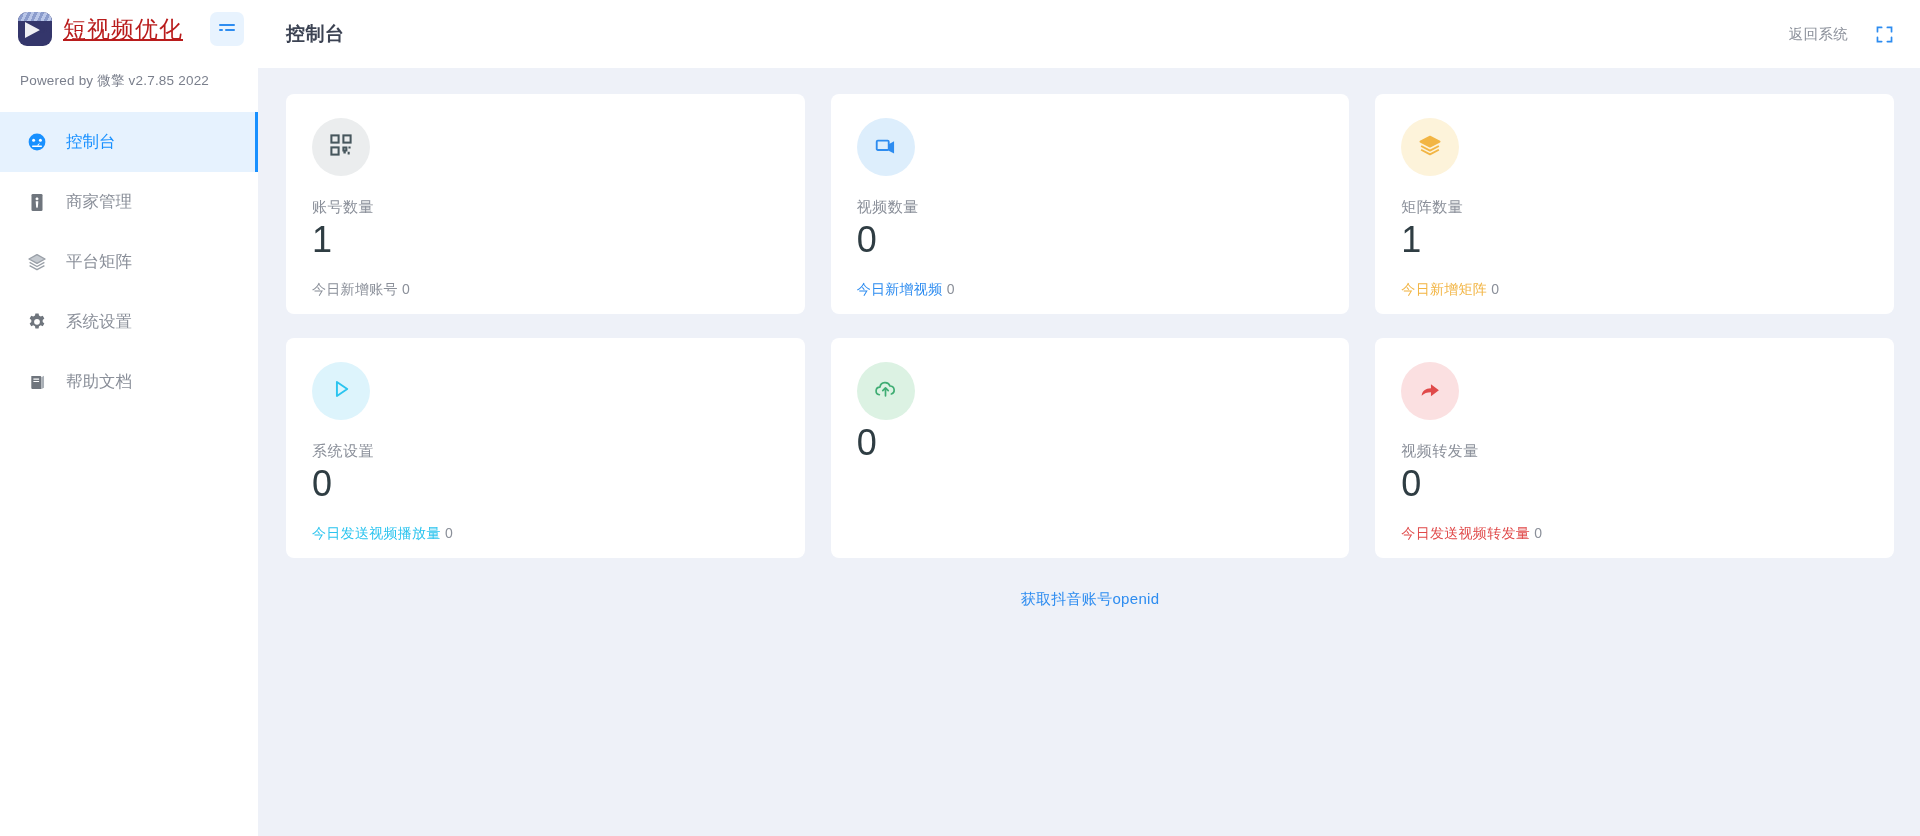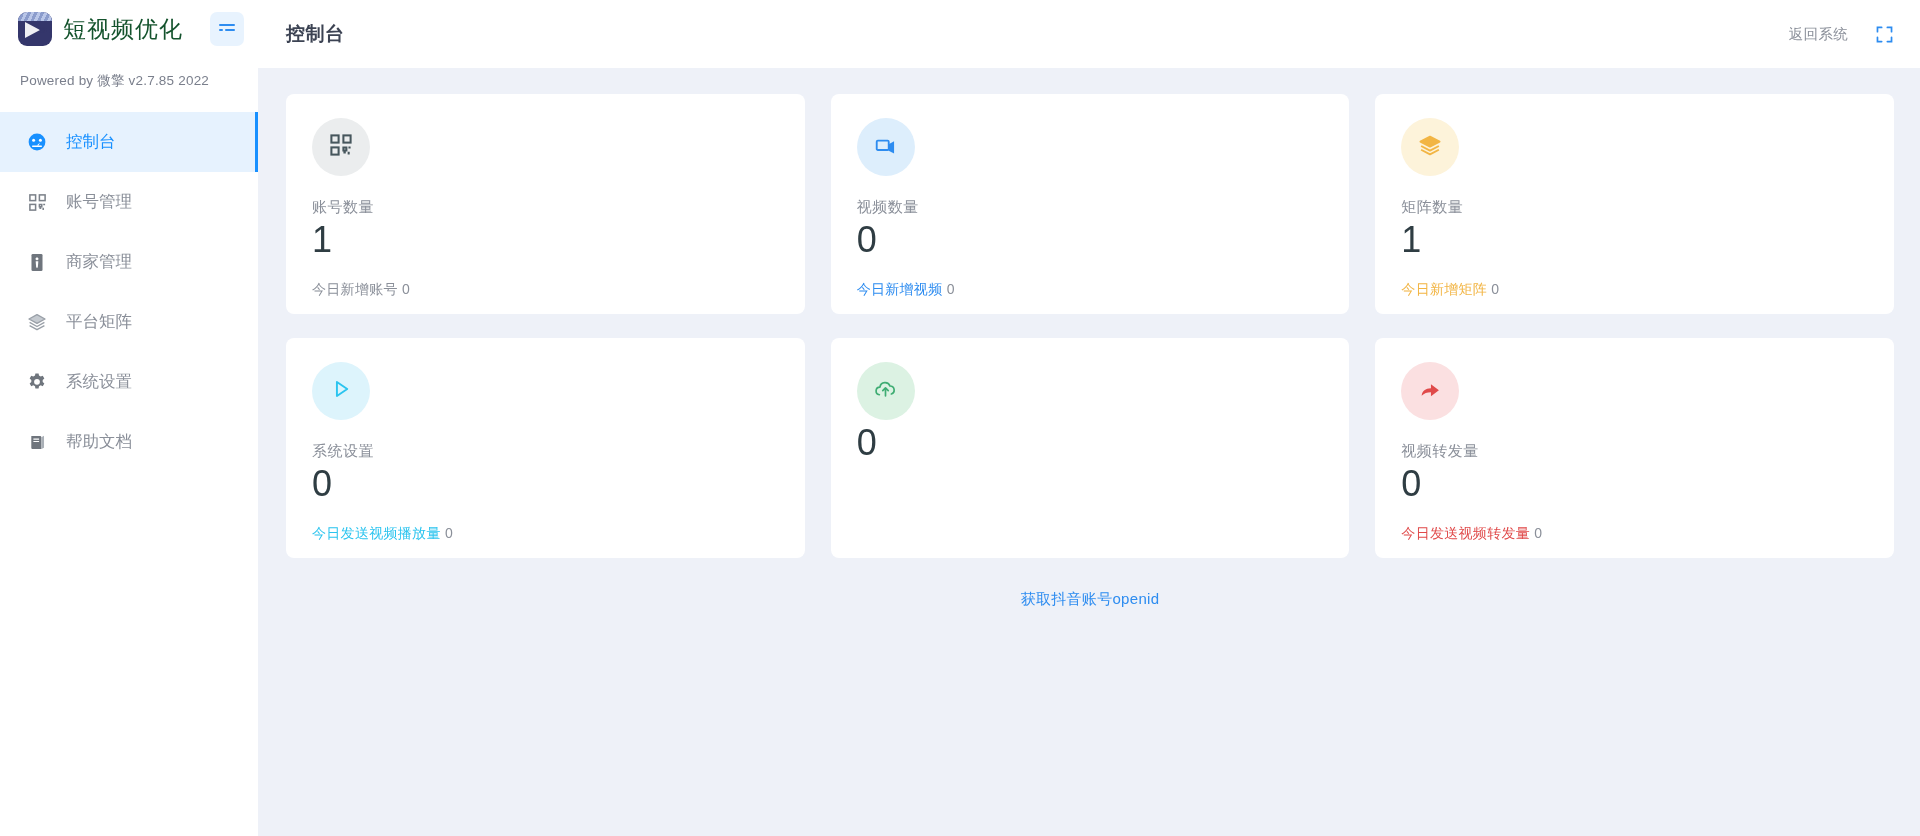--- a/index.html
+++ b/index.html
@@ -36,22 +36,22 @@
     border-top: 8px solid transparent;
     border-bottom: 8px solid transparent;
     opacity: .92;
   }
   .logo .seo {
     position: absolute; left: 20px; top: 13px; width: 19px; text-align: center;
     font-size: 8.5px; font-weight: bold; color: #34366b; letter-spacing: -0.2px;
     font-family: "Liberation Sans", sans-serif;
   }
   .brand-title {
-    font-size: 23px; color: #14532d; margin-left: 11px;
-    font-weight: 500; letter-spacing: 1px; white-space: nowrap;
+    font-size: 23px; color: #b91c1c; margin-left: 11px;
+    font-weight: 500; letter-spacing: 1px; white-space: nowrap; text-decoration: underline;
   }
   .collapse-btn {
     width: 34px; height: 34px; border-radius: 7px; background: #e8f3fe;
     margin-left: auto; display: flex; align-items: center; justify-content: center;
     cursor: pointer; flex: 0 0 34px;
   }
   .powered {
     font-size: 13.5px; color: #7a7f8c; padding: 14px 0 0 20px;
     letter-spacing: .2px; white-space: nowrap;
   }
@@ -151,31 +151,20 @@
               <circle cx="10" cy="10" r="8.4" fill="#1890ff"></circle>
               <circle cx="6.6" cy="8.2" r="1.5" fill="#fff"></circle>
               <circle cx="13.4" cy="8.2" r="1.5" fill="#fff"></circle>
               <path d="M10 13.2 L13.2 10.6 L11.3 13.8 Z" fill="#fff"></path>
               <rect x="5" y="13.4" width="10" height="1.5" rx=".7" fill="#fff"></rect>
             </svg>
         </span>
         <span>控制台</span>
       </div>
 
-      <div class="menu-item">
-        <span class="mi-icon">
-          <svg width="19" height="19" viewBox="0 0 20 20" fill="none" stroke="#7b8189" stroke-width="1.6">
-            <rect x="2" y="2" width="6" height="6"></rect>
-              <rect x="12" y="2" width="6" height="6"></rect>
-              <rect x="2" y="12" width="6" height="6"></rect>
-            <path d="M12 12h2.5v2.5H12zM16 12h2M12 16h2M16 15.5v2.5" stroke-width="1.6"></path>
-          </svg>
-        </span>
-        <span>账号管理</span>
-      </div>
 
       <div class="menu-item">
         <span class="mi-icon">
           <svg width="18" height="19" viewBox="0 0 18 20" fill="none">
             <rect x="3.2" y="1" width="11.6" height="18" rx="1.4" fill="#6f757d"></rect>
             <path d="M9 4.2 10.9 6.4 9 8 7.1 6.4z" fill="#fff"></path>
             <path d="M7.6 8.6h2.8l-.5 6.2-.9 1.3-.9-1.3z" fill="#fff"></path>
           </svg>
         </span>
         <span>商家管理</span>

